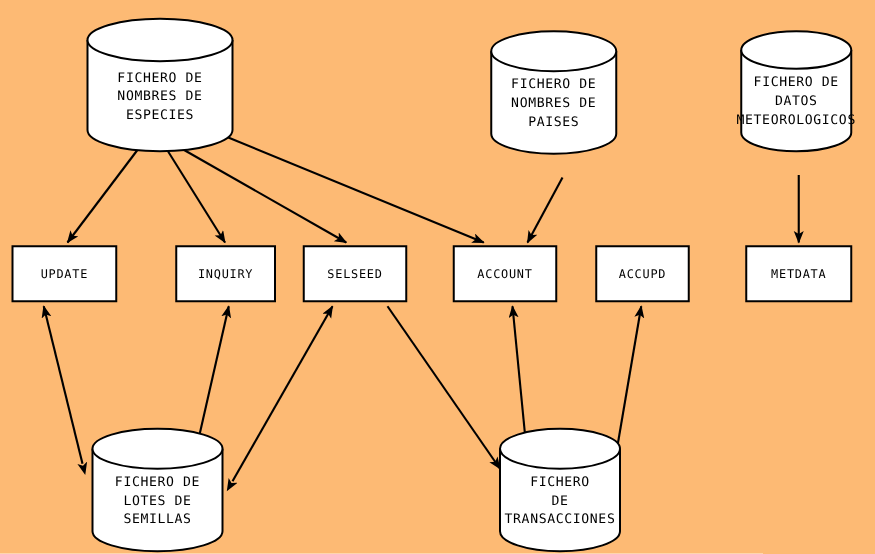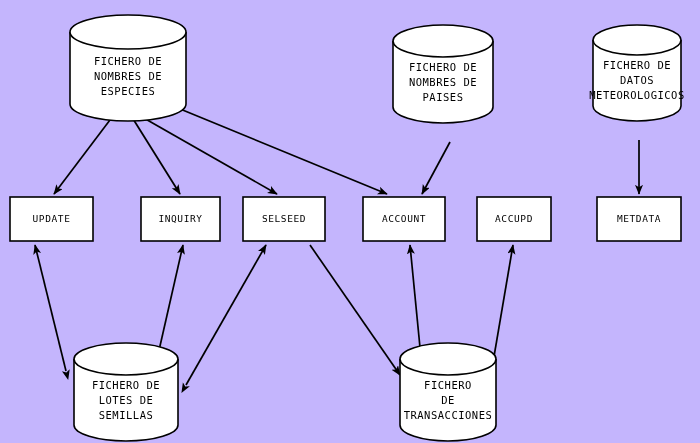--- a/index.html
+++ b/index.html
@@ -7,21 +7,21 @@
     padding: 0;
     background: #ffffff;
   }
   body {
     font-family: "DejaVu Sans Mono", monospace;
   }
   #diagram-root {
     position: relative;
     width: 700px;
     height: 443px;
-    background: #c4b5fd;
+    background: #fdba74;
     overflow: hidden;
   }
   #diagram-svg {
     position: absolute;
     top: 0;
     left: 0;
     width: 700px;
     height: 443px;
     display: block;
   }

